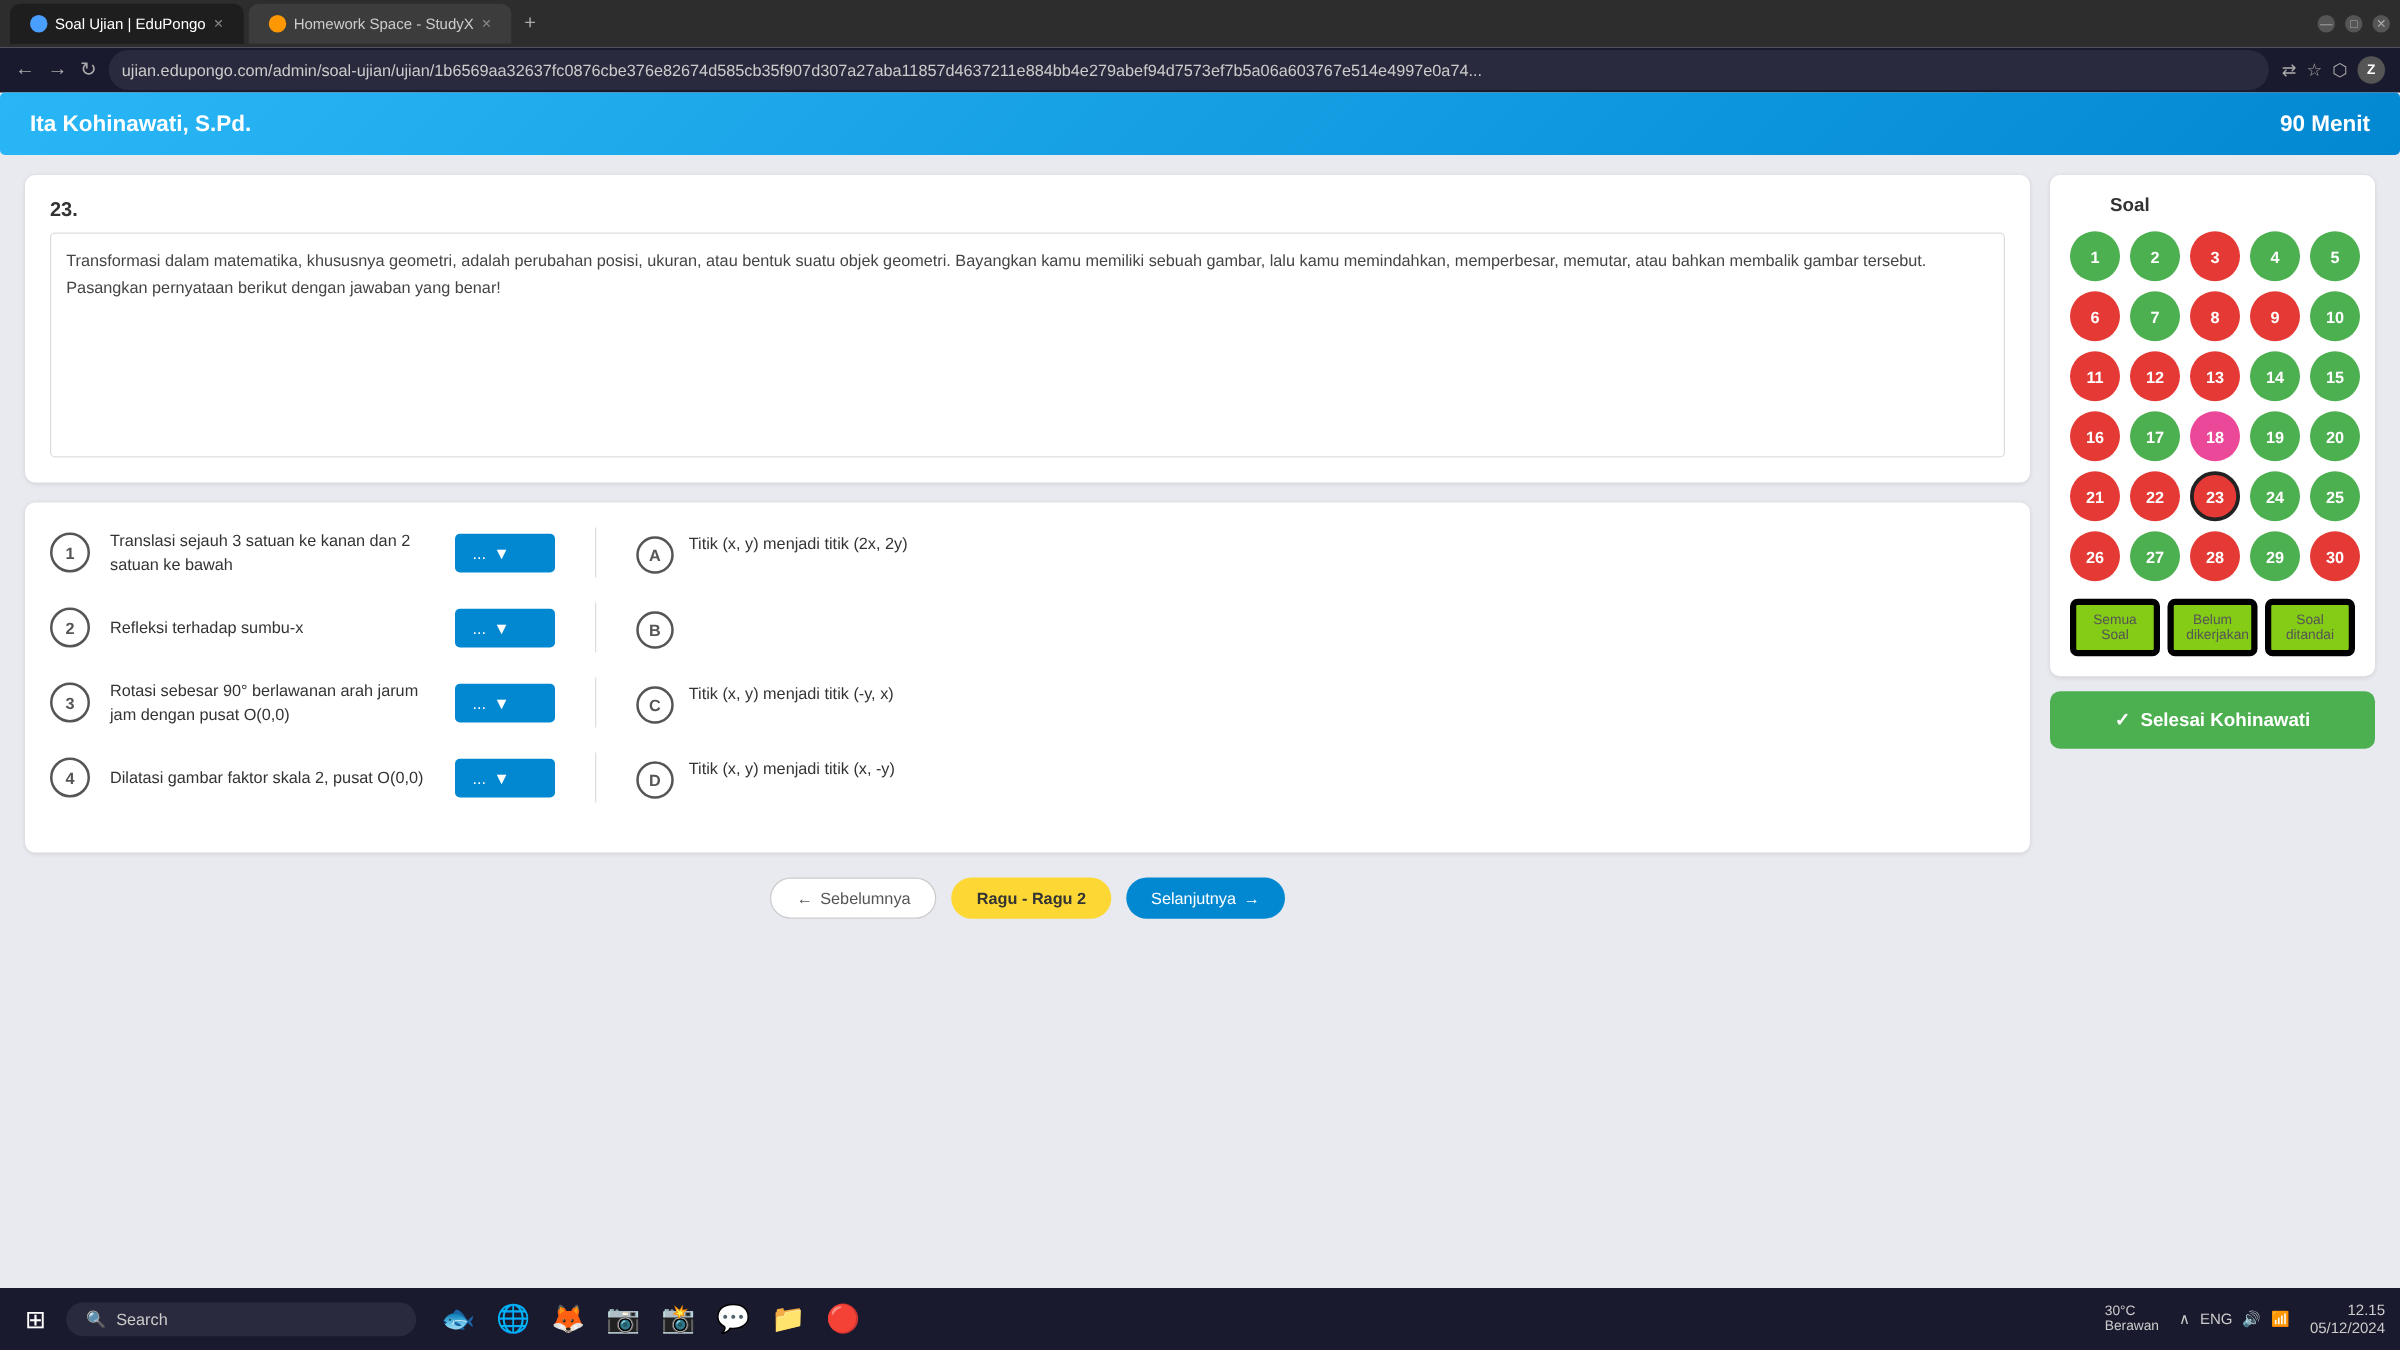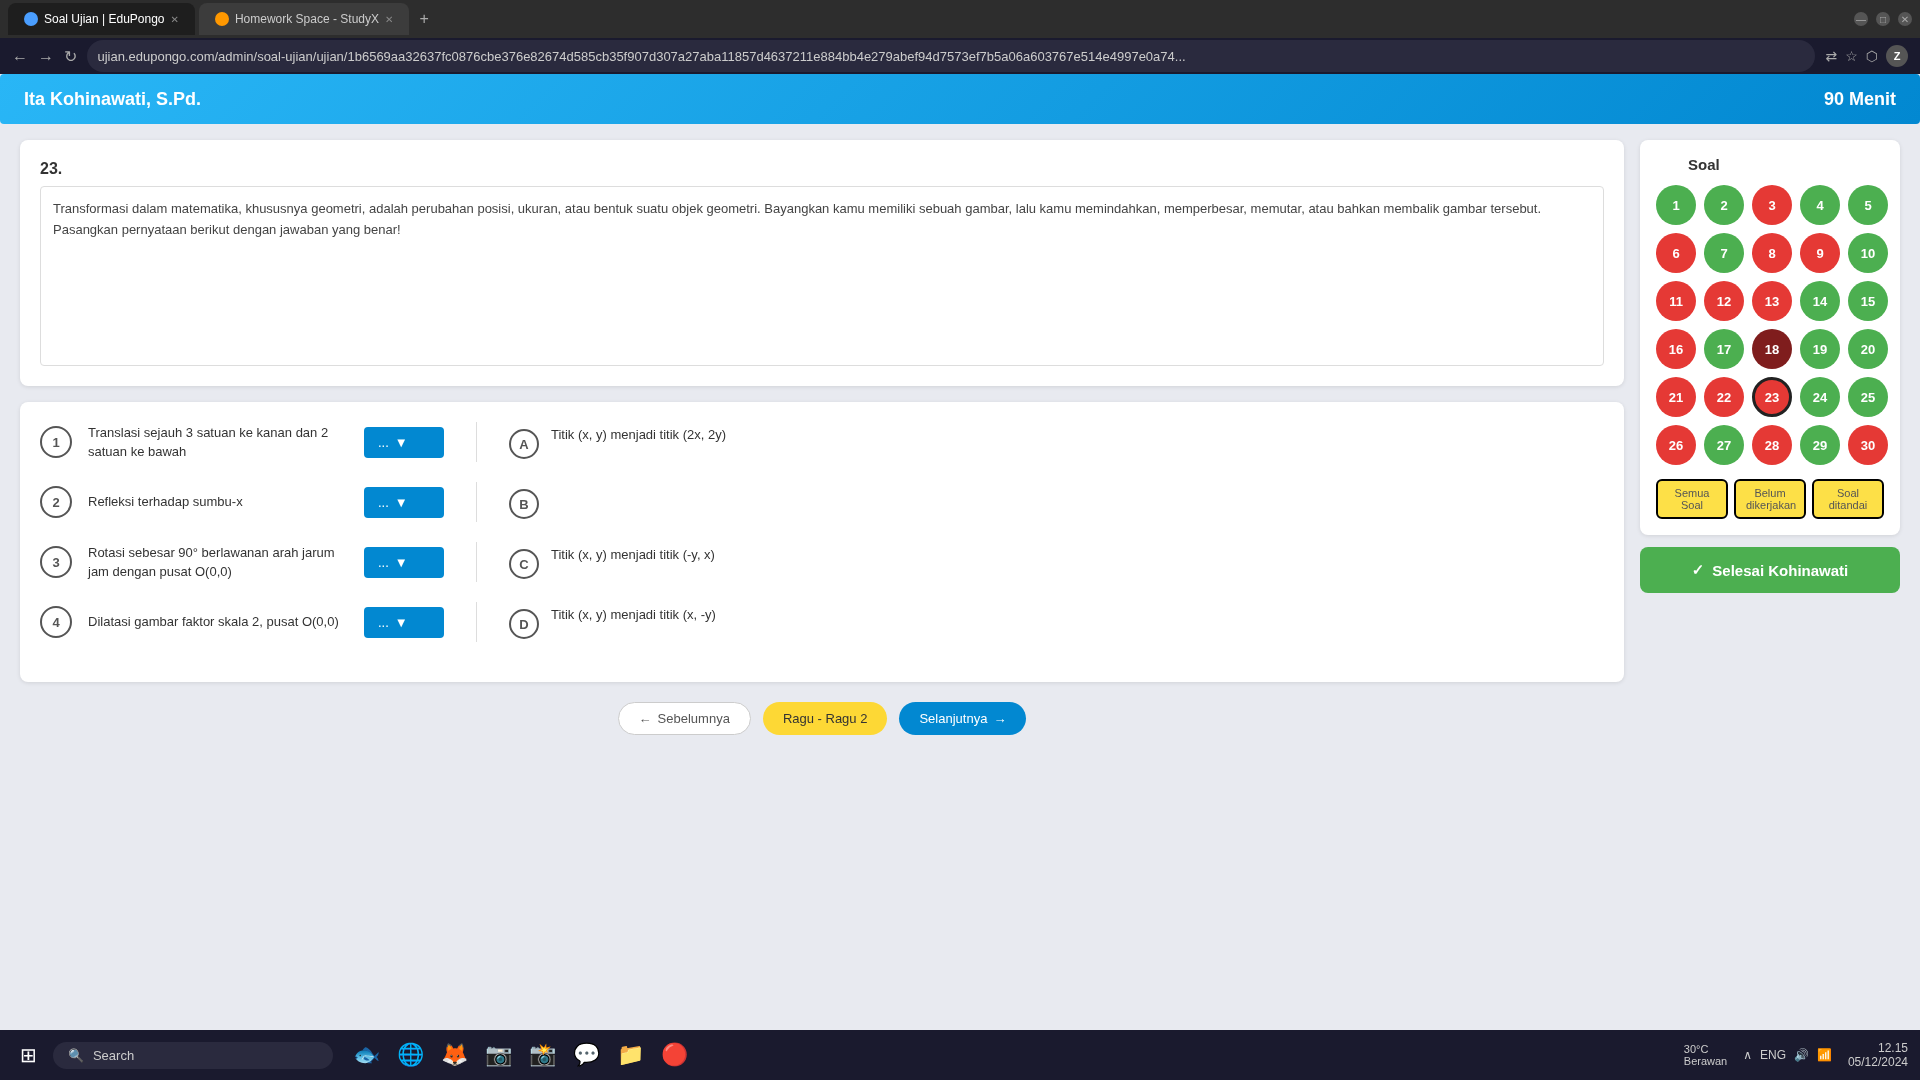--- a/index.html
+++ b/index.html
@@ -294,22 +294,22 @@
       color: white;
       cursor: pointer;
       border: none;
     }
     .filter-buttons {
       display: flex;
       gap: 6px;
       flex-wrap: wrap;
     }
     .filter-btn {
-      background: #fde047;
-      border: 2px solid #000000;
+      background: #84cc16;
+      border: 5px solid #000000;
       border-radius: 6px;
       padding: 6px 10px;
       font-size: 11px;
       color: #555;
       cursor: pointer;
       flex: 1;
       text-align: center;
       min-width: 60px;
     }
     .selesai-btn {
@@ -339,21 +339,21 @@
       gap: 6px;
       color: #555;
     }
     .nav-page {
       background: #fdd835;
       border: none;
       border-radius: 20px;
       padding: 8px 20px;
       font-size: 13px;
       cursor: pointer;
-      font-weight: 400;
+      font-weight: 700;
       color: #333;
     }
     .nav-next {
       background: #0288d1;
       border: none;
       border-radius: 20px;
       padding: 8px 20px;
       font-size: 13px;
       cursor: pointer;
       color: white;
@@ -567,21 +567,21 @@
           <button class="num-btn" style="background: rgb(229, 57, 53);">8</button>
           <button class="num-btn" style="background: rgb(229, 57, 53);">9</button>
           <button class="num-btn" style="background: rgb(76, 175, 80);">10</button>
           <button class="num-btn" style="background: rgb(229, 57, 53);">11</button>
           <button class="num-btn" style="background: rgb(229, 57, 53);">12</button>
           <button class="num-btn" style="background: rgb(229, 57, 53);">13</button>
           <button class="num-btn" style="background: rgb(76, 175, 80);">14</button>
           <button class="num-btn" style="background: rgb(76, 175, 80);">15</button>
           <button class="num-btn" style="background: rgb(229, 57, 53);">16</button>
           <button class="num-btn" style="background: rgb(76, 175, 80);">17</button>
-          <button class="num-btn" style="background: #7f1d1d; text-align: center;">18</button>
+          <button class="num-btn" style="background: #ec4899; text-align: center;">18</button>
           <button class="num-btn" style="background: rgb(76, 175, 80);">19</button>
           <button class="num-btn" style="background: rgb(76, 175, 80);">20</button>
           <button class="num-btn" style="background: rgb(229, 57, 53);">21</button>
           <button class="num-btn" style="background: rgb(229, 57, 53);">22</button>
           <button class="num-btn" style="background: rgb(229, 57, 53); border: 3px solid rgb(34, 34, 34);">23</button>
           <button class="num-btn" style="background: rgb(76, 175, 80);">24</button>
           <button class="num-btn" style="background: rgb(76, 175, 80);">25</button>
           <button class="num-btn" style="background: rgb(229, 57, 53);">26</button>
           <button class="num-btn" style="background: rgb(76, 175, 80);">27</button>
           <button class="num-btn" style="background: rgb(229, 57, 53);">28</button>

